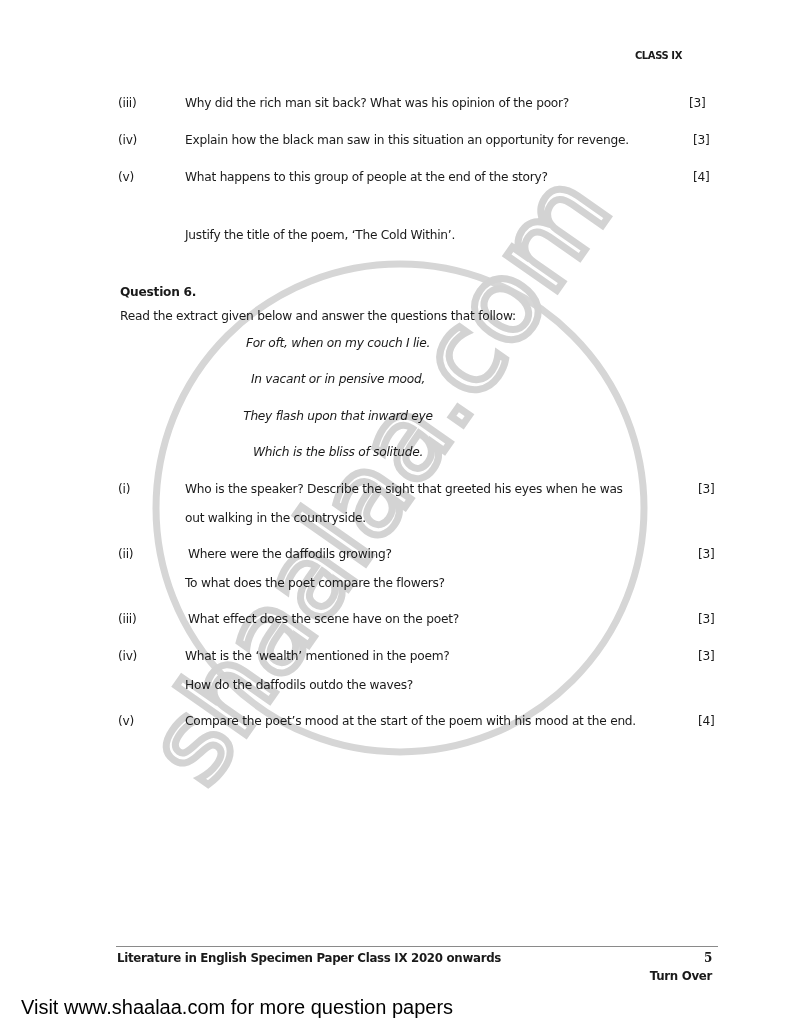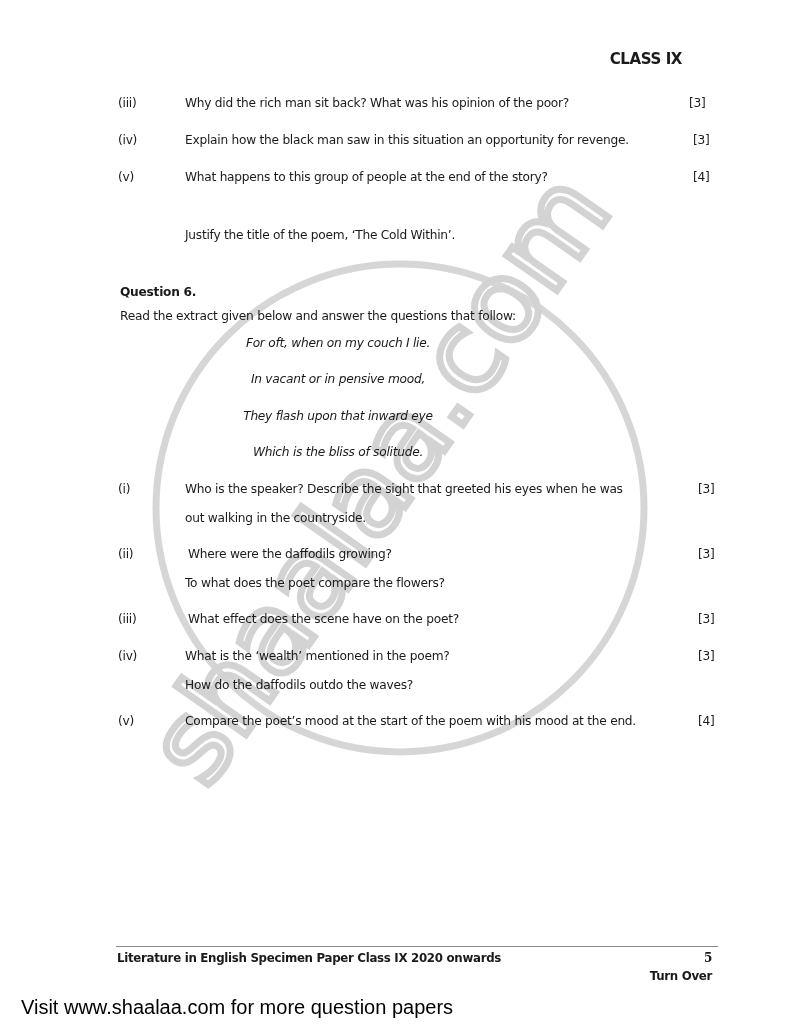--- a/index.html
+++ b/index.html
@@ -3,21 +3,21 @@
   <meta charset="utf-8">
   <style>
     html, body { margin: 0; padding: 0; background: #ffffff; }
     body { width: 800px; height: 1035px; position: relative; overflow: hidden;
            font-family: "Liberation Sans", sans-serif; color: #1a1a1a; }
     .page { position: absolute; left: 0; top: 0; width: 800px; height: 1035px; }
     .watermark { position: absolute; left: 0; top: 0; width: 800px; height: 1035px; pointer-events: none; z-index: 0; }
     .content { position: absolute; left: 0; top: 0; width: 800px; height: 1035px; z-index: 1;
                font-family: "DejaVu Sans", sans-serif; font-size: 12.2px; letter-spacing: -0.25px; }
     .abs { position: absolute; white-space: nowrap; }
-    .class-label { right: 118px; top: 50px; font-weight: bold; font-size: 15px; letter-spacing: -0.4px; text-align: right; }
+    .class-label { right: 118px; top: 50px; font-weight: bold; font-size: 10px; letter-spacing: -0.4px; text-align: right; }
     .num { left: 118px; }
     .q { left: 160px; margin-left: 25px; }
     .marks { }
     .bold { font-weight: bold; }
     .italic { font-style: italic; }
     .center { left: 0; width: 676px; text-align: center; }
     .footer-rule { position: absolute; left: 116px; top: 946px; width: 602px; height: 1px; background: #8a8a8a; }
     .footer-title { left: 117px; top: 951px; font-weight: bold; font-size: 11.8px; letter-spacing: -0.3px; }
     .footer-page { right: 88px; top: 951px; font-weight: bold; font-family: "DejaVu Serif", serif; font-size: 12px; }
     .footer-turn { right: 88px; top: 969px; font-weight: bold; font-size: 11.8px; letter-spacing: -0.3px; margin-left: 16px; }

